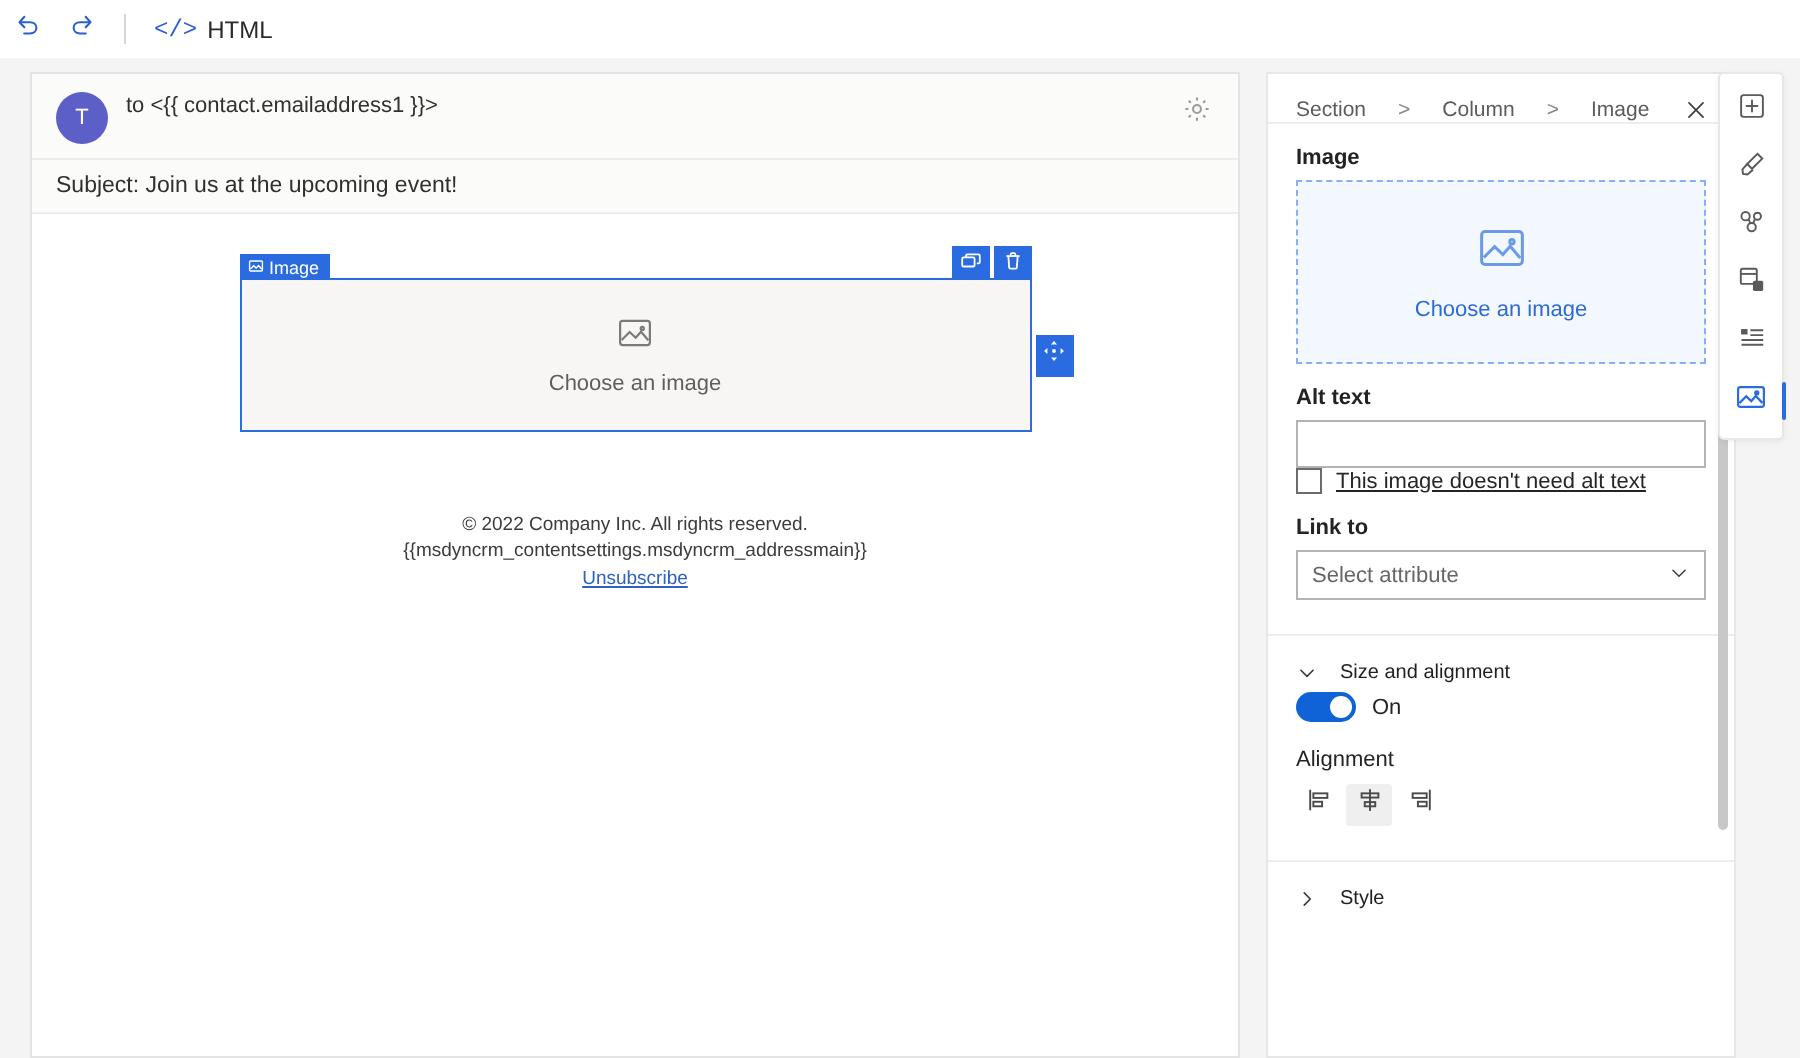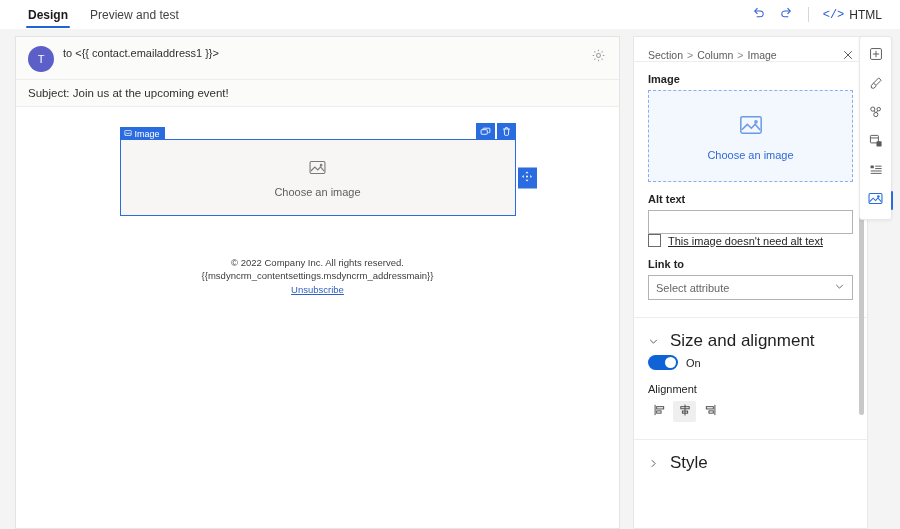--- a/index.html
+++ b/index.html
@@ -194,21 +194,21 @@
     margin-left: 13px;
     background: #ffffff;
     border: 1px solid #e7e7e7;
     position: relative;
     display: flex; flex-direction: column;
     overflow: hidden;
   }
   .props-head { padding: 12px 14px 0 14px; background:#fff; }
   .breadcrumb {
     font-size: 10.5px; color: #5c5c5c;
-    display: flex; align-items: flex-start; gap: 4px;
+    display: flex; align-items: flex-start; gap: 16px;
   }
   .breadcrumb .sep { color: #8a8a8a; }
   .panel-close {
     position: absolute; right: 10px; top: 10px;
     width: 18px; height: 18px;
     display: flex; align-items: center; justify-content: center;
     color: #3b3b3b; font-size: 13px; cursor: pointer;
   }
   .panel-title {
     font-size: 15px; font-weight: bold;
@@ -284,21 +284,21 @@
   }
   .select-box .chev { color: #3d3d3d; }
 
   .section-split { border-top: 1px solid #ededed; margin: 17px -14px 0 -14px; }
   .section-head {
     display: flex; align-items: center; gap: 11px;
     padding: 13px 0 4px 0;
     cursor: pointer;
   }
   .section-head .chev { color: #3a3a3a; width: 11px; display:flex; }
-  .section-head .s-title { font-size: 17px; color: #1f1f1f; }
+  .section-head .s-title { font-size: 10px; color: #1f1f1f; }
 
   .sub-label { font-size: 11px; color: #242424; margin: 13px 0 5px 0; }
   .toggle-row { display: flex; align-items: center; gap: 8px; }
   .toggle {
     width: 30px; height: 15px; border-radius: 9px;
     background: #1063d6;
     position: relative; cursor: pointer;
   }
   .toggle .knob {
     position: absolute; right: 2px; top: 2px;
@@ -343,28 +343,20 @@
     position: absolute; right: -4px; top: 5px;
     width: 2.5px; height: 19px;
     background: #2a6ce0;
     border-radius: 2px;
   }
 </style>
 </head>
 <body>
 
 <div class="topbar">
-  <div class="tabs">
-    <div class="tab active">
-      <span>Design</span>
-    </div>
-    <div class="tab">
-      <span>Preview and test</span>
-    </div>
-  </div>
 
   <div class="top-right">
     <div class="icon-btn">
       <span>
         <svg width="15" height="15" viewBox="0 0 16 16" fill="none" stroke="#2b5fd0" stroke-width="1.1">
           <path d="M4.5 6.5H9.6c2 0 3.4 1.2 3.4 3s-1.4 3-3.4 3H6.5" stroke-linecap="round"></path>
           <path d="M6.6 3.6L4 6.5l2.6 2.7" stroke-linecap="round" stroke-linejoin="round"></path>
         </svg>
       </span>
     </div>

